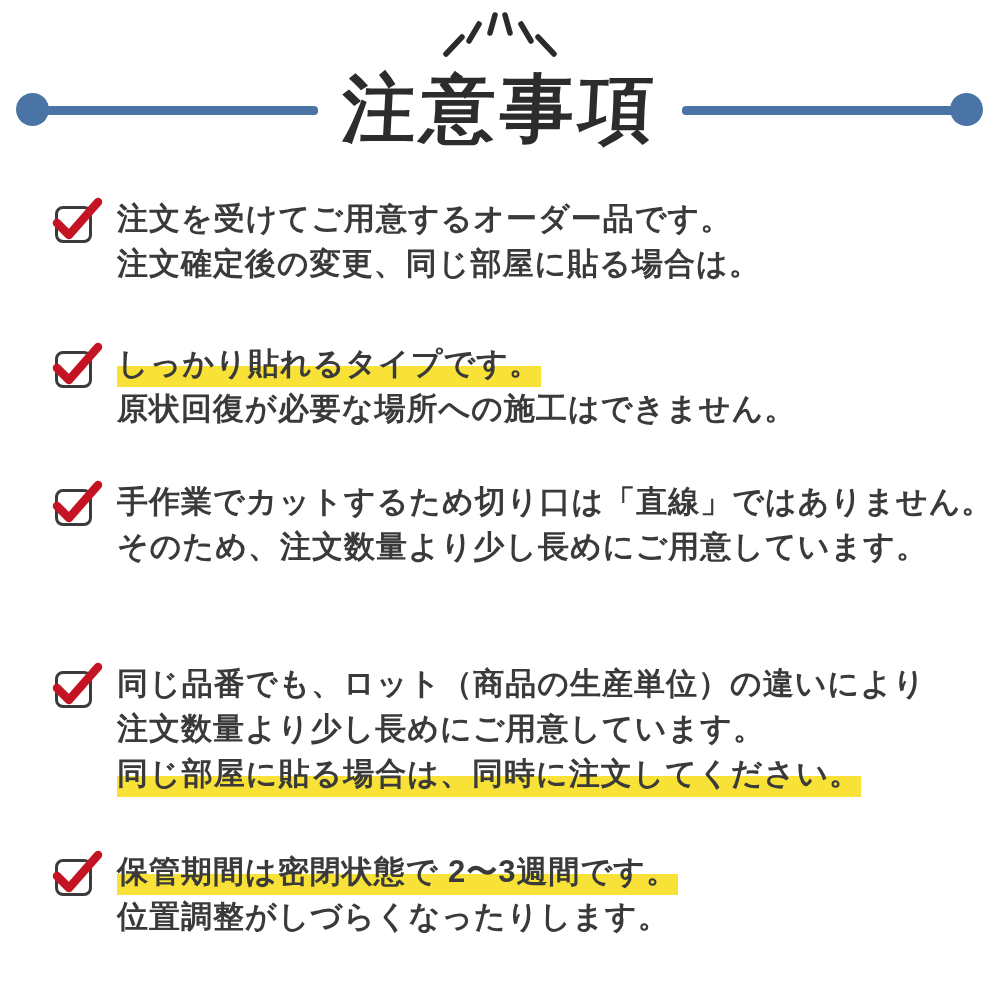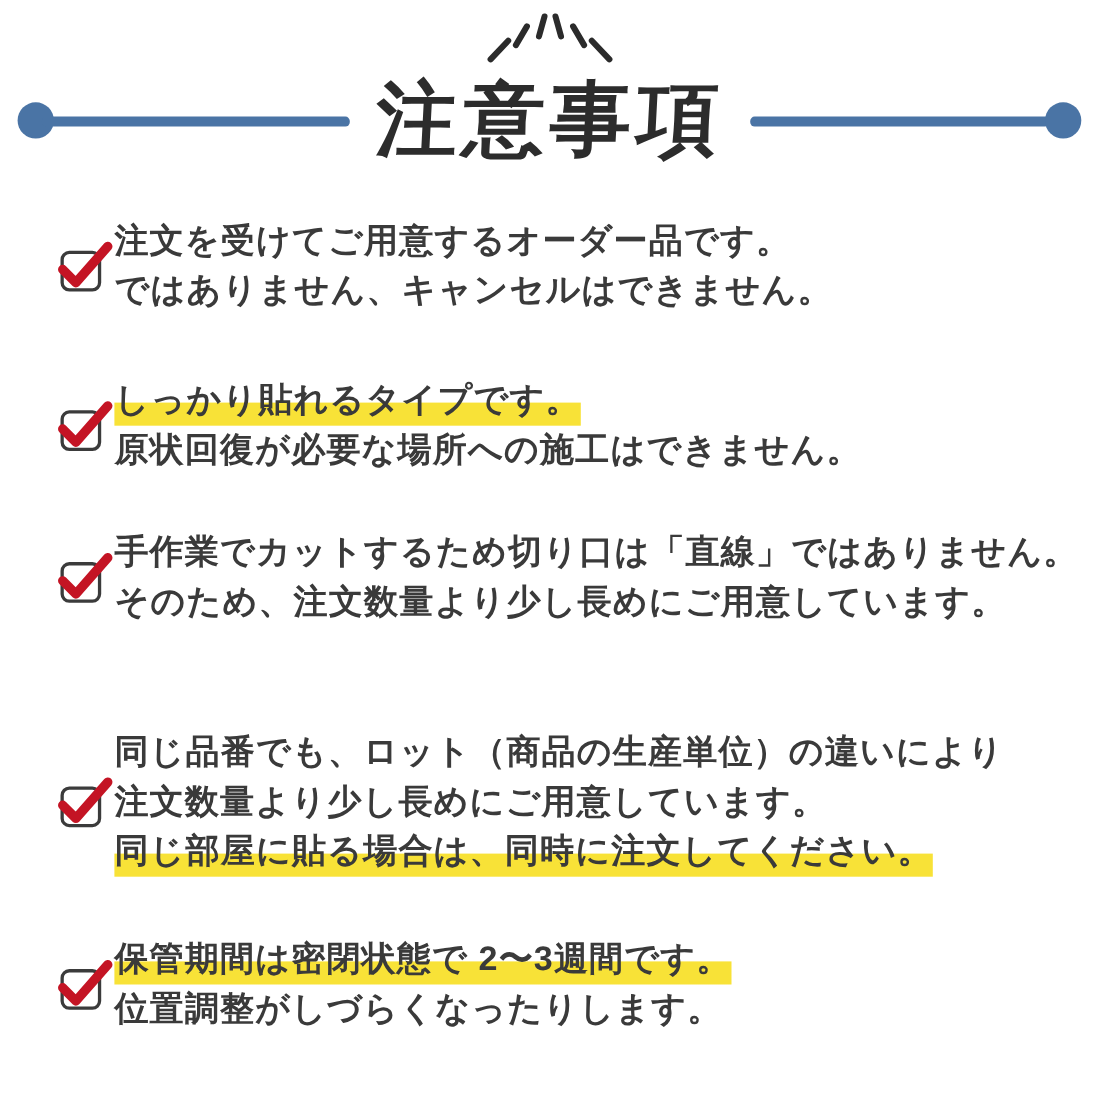--- a/index.html
+++ b/index.html
@@ -51,22 +51,22 @@
     background: #4a74a5;
   }
   .dot-left  { left: 16px; }
   .dot-right { left: 950px; }
 
   
   .item {
     position: absolute;
     left: 55px;
     display: flex;
-    align-items: center;
-    gap: 12px;
+    align-items: flex-start;
+    gap: 25px;
   }
   .item-1 { top: 203px; }
   .item-2 { top: 348px; }
   .item-3 { top: 486px; }
   .item-4 { top: 668px; }
   .item-5 { top: 856px; }
 
   .checkbox {
     position: relative;
     flex: none;
@@ -125,21 +125,21 @@
   <div class="end-dot dot-right"></div>
 
   <div class="item item-1">
     <div class="checkbox">
       <svg class="check-svg" viewBox="0 0 54 52">
         <path d="M6 28 L18 40 L47 7" fill="none" stroke="#c41424" stroke-width="8.5" stroke-linecap="round" stroke-linejoin="round"></path>
       </svg>
     </div>
     <div class="lines">
       <div class="line"><span>注文を受けてご用意するオーダー品です。</span></div>
-      <div class="line"><span>ではありません、キャンセルはできません。</span></div>
+      <div class="line"><span>注文確定後の変更、同じ部屋に貼る場合は。</span></div>
     </div>
   </div>
 
   <div class="item item-3">
     <div class="checkbox">
       <svg class="check-svg" viewBox="0 0 54 52">
         <path d="M6 28 L18 40 L47 7" fill="none" stroke="#c41424" stroke-width="8.5" stroke-linecap="round" stroke-linejoin="round"></path>
       </svg>
     </div>
     <div class="lines">

